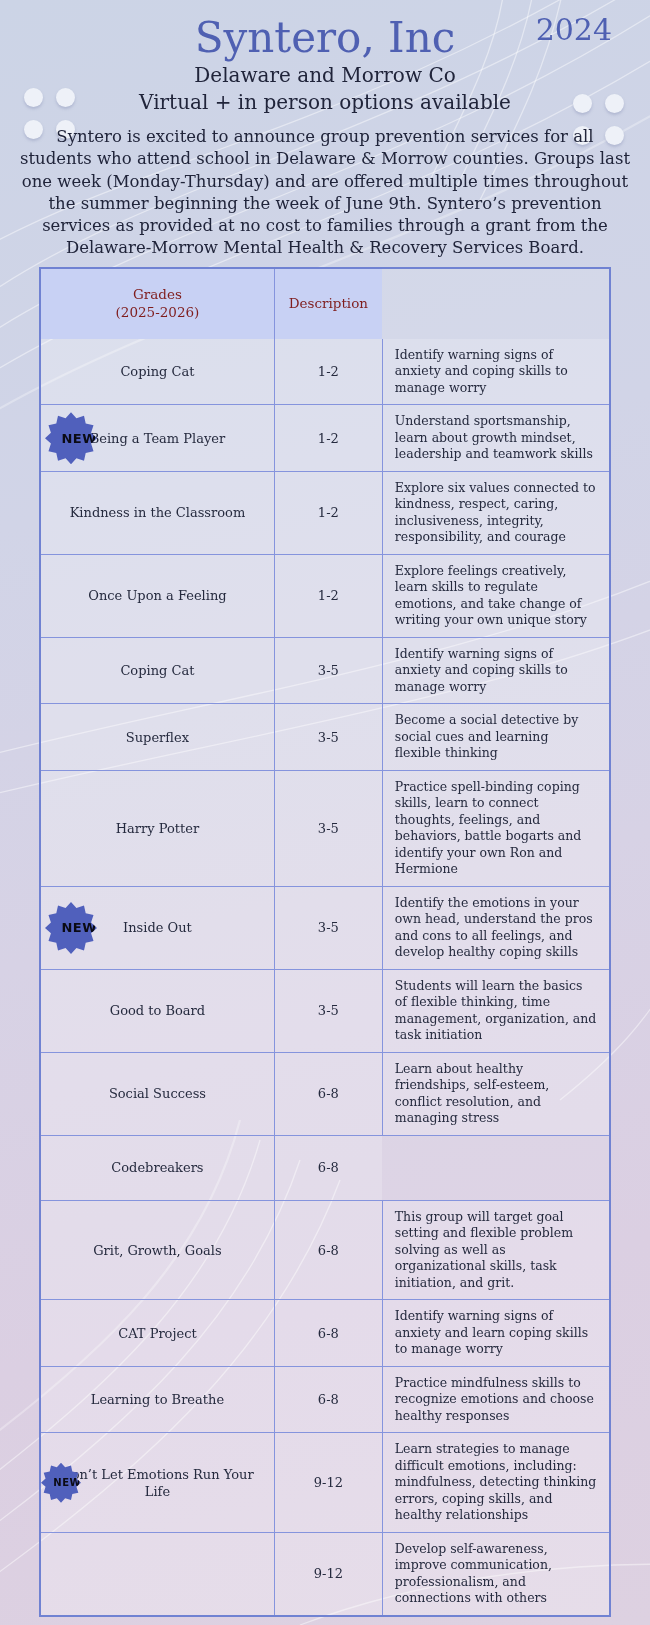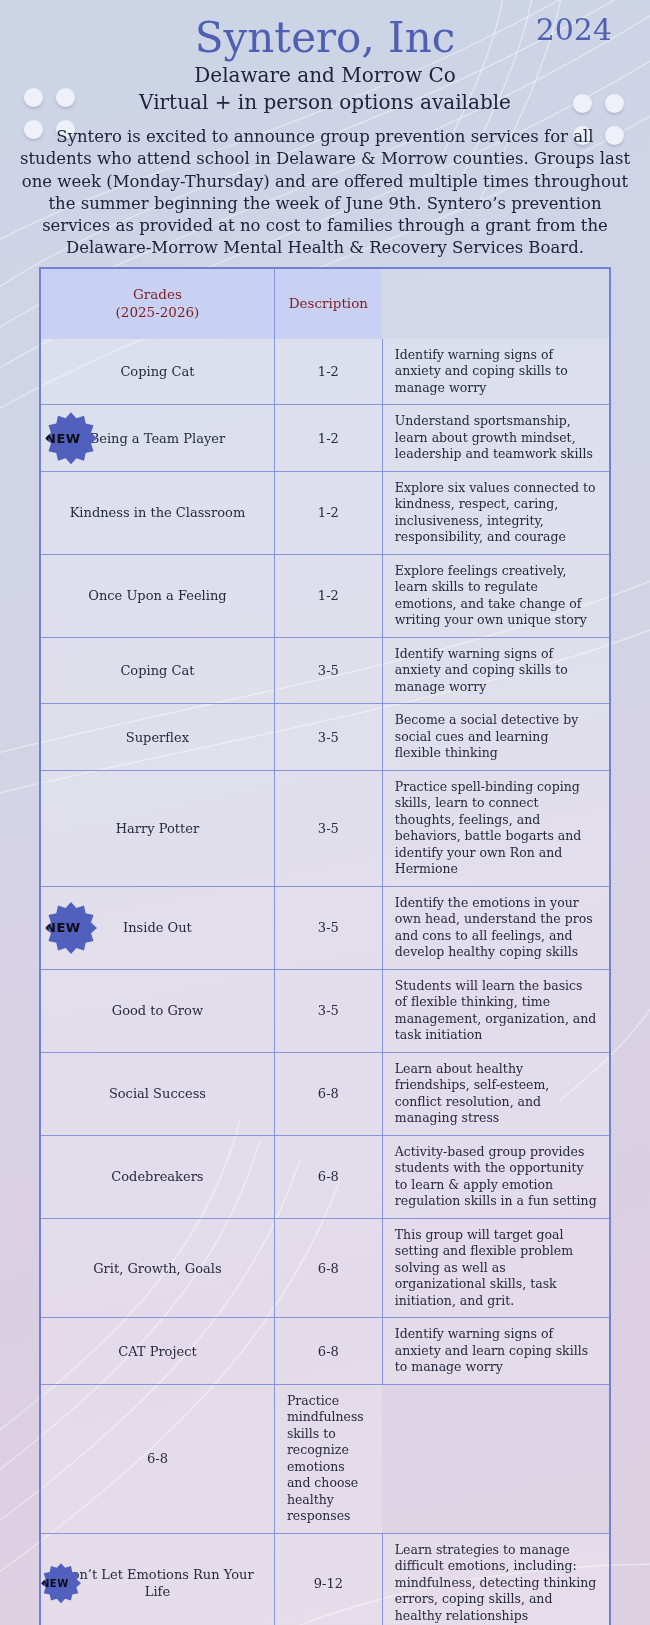--- a/index.html
+++ b/index.html
@@ -25,21 +25,21 @@
   .trow:first-child{border-top:none;}
   .cell{border-left:1.5px solid #8594dd;padding:8px 12px;display:flex;align-items:center;justify-content:center;
         text-align:center;font-size:13px;color:#252a3e;line-height:1.32;background:rgba(255,255,255,.20);}
   .cell:first-child{border-left:none;}
   .cell.desc{justify-content:flex-start;text-align:left;font-size:12.5px;}
   .thead .cell{background:#c8d1f4;min-height:54px;flex-direction:column;font-size:13.5px;color:#7f1d1d;}
   .namecell{position:relative;}
   .trow:not(.thead) .cell{min-height:48px;}
   
   .badge{position:absolute;left:4px;top:50%;transform:translateY(-50%);width:52px;height:52px;background:#5060bc;
-         display:flex;align-items:center;justify-content:flex-start;
+         display:flex;align-items:center;justify-content:flex-end;
          clip-path:polygon(100% 50%,88.6% 60.4%,93.3% 75%,78.3% 78.3%,75% 93.3%,60.4% 88.6%,50% 100%,39.6% 88.6%,25% 93.3%,21.7% 78.3%,6.7% 75%,11.4% 60.4%,0% 50%,11.4% 39.6%,6.7% 25%,21.7% 21.7%,25% 6.7%,39.6% 11.4%,50% 0%,60.4% 11.4%,75% 6.7%,78.3% 21.7%,93.3% 25%,88.6% 39.6%);}
   .badge i{font-style:normal;font-family:"DejaVu Sans","Liberation Sans",sans-serif;font-weight:bold;font-size:13px;color:#0b0b14;letter-spacing:.5px;}
   .badge.small{width:40px;height:40px;left:0px;}
   .badge.small i{font-size:10px;}
 </style>
 </head>
 <body>
 
 <div class="page">
 
@@ -169,42 +169,41 @@
             </span>
         <span>Inside Out</span>
       </div>
       <div class="cell">3-5</div>
       <div class="cell desc">Identify the emotions in your own head, understand the pros and cons to all feelings, and develop healthy coping skills</div>
     </div>
 
     <div class="trow">
       <div class="cell namecell">
 
-        <span>Good to Grow</span>
+        <span>Good to Board</span>
       </div>
       <div class="cell">3-5</div>
       <div class="cell desc">Students will learn the basics of flexible thinking, time management, organization, and task initiation</div>
     </div>
 
     <div class="trow">
       <div class="cell namecell">
 
         <span>Social Success</span>
       </div>
       <div class="cell">6-8</div>
       <div class="cell desc">Learn about healthy friendships, self-esteem, conflict resolution, and managing stress</div>
     </div>
 
     <div class="trow">
       <div class="cell namecell">
 
         <span>Codebreakers</span>
       </div>
       <div class="cell">6-8</div>
-      <div class="cell desc">Activity-based group provides students with the opportunity to learn &amp; apply emotion regulation skills in a fun setting</div>
     </div>
 
     <div class="trow">
       <div class="cell namecell">
 
         <span>Grit, Growth, Goals</span>
       </div>
       <div class="cell">6-8</div>
       <div class="cell desc">This group will target goal setting and flexible problem solving as well as organizational skills, task initiation, and grit.</div>
     </div>
@@ -212,20 +211,24 @@
     <div class="trow">
       <div class="cell namecell">
 
         <span>CAT Project</span>
       </div>
       <div class="cell">6-8</div>
       <div class="cell desc">Identify warning signs of anxiety and learn coping skills to manage worry</div>
     </div>
 
     <div class="trow">
+      <div class="cell namecell">
+
+        <span>Learning to Breathe</span>
+      </div>
       <div class="cell">6-8</div>
       <div class="cell desc">Practice mindfulness skills to recognize emotions and choose healthy responses</div>
     </div>
 
     <div class="trow">
       <div class="cell namecell">
         <span class="badge small">
               <i>NEW</i>
             </span>
         <span>Don’t Let Emotions Run Your Life</span>

